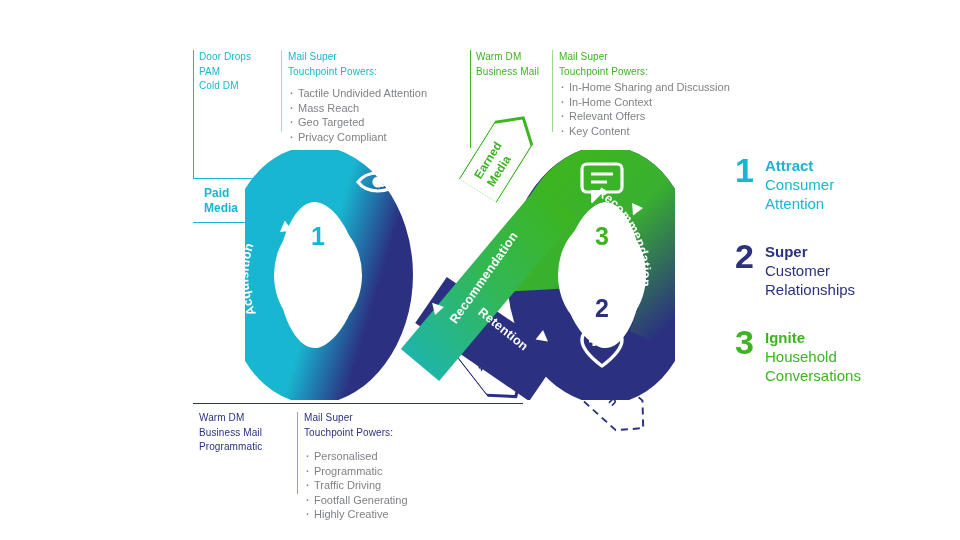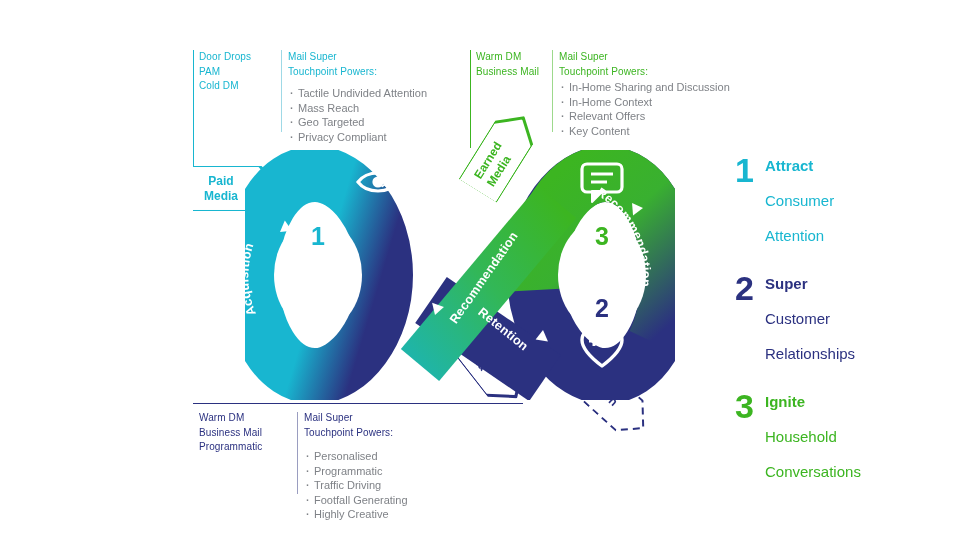--- a/index.html
+++ b/index.html
@@ -35,21 +35,21 @@
   .chev .fill{position:absolute;inset:0;
     clip-path:polygon(0 0, 78% 0, 100% 50%, 78% 100%, 0 100%);}
   .chev .lbl{position:relative;padding-left:11px;z-index:2;}
 
   
   .legend{position:absolute;left:735px;top:155px;width:215px;}
   .leg-row{display:flex;align-items:flex-start;margin-bottom:28px;}
   .leg-num{font-size:34px;font-weight:bold;line-height:30px;width:30px;flex:0 0 30px;}
   .leg-txt{font-size:15px;line-height:19px;padding-top:1px;}
   .leg-txt .t1{font-weight:bold;display:block;}
-  .leg-txt .t2{display:block;margin-top:16px;}
+  .leg-txt .t2{display:block;}
 
   
   svg{display:block;}
   .curve-lbl{font-size:12.6px;font-weight:bold;fill:#ffffff;letter-spacing:.2px;}
   .num{font-size:25px;font-weight:bold;}
 </style>
 </head>
 <body>
 
 <div class="stage">
@@ -107,21 +107,21 @@
     <div class="col-head navy">Touchpoint Powers:</div>
     <ul class="bullets col-body" style="margin-top:9px;">
       <li>Personalised</li>
       <li>Programmatic</li>
       <li>Traffic Driving</li>
       <li>Footfall Generating</li>
       <li>Highly Creative</li>
     </ul>
   </div>
 
-  <div class="chev" style="left:193px;top:166px;width:88px;height:45px;text-align:center;">
+  <div class="chev" style="left:193px;top:178px;width:88px;height:45px;">
     <div class="cbox" style="background:#18B6D0;">
       <div class="fill" style="background:#ffffff;transform:scale(.955);transform-origin:0 50%;"></div>
       <div class="lbl cyan">
         <span>Paid</span><br>
         <span>Media</span>
       </div>
     </div>
   </div>
 
   <div class="chev" style="left:457px;top:131px;width:88px;height:45px;transform:rotate(-58deg);transform-origin:50% 50%;">

